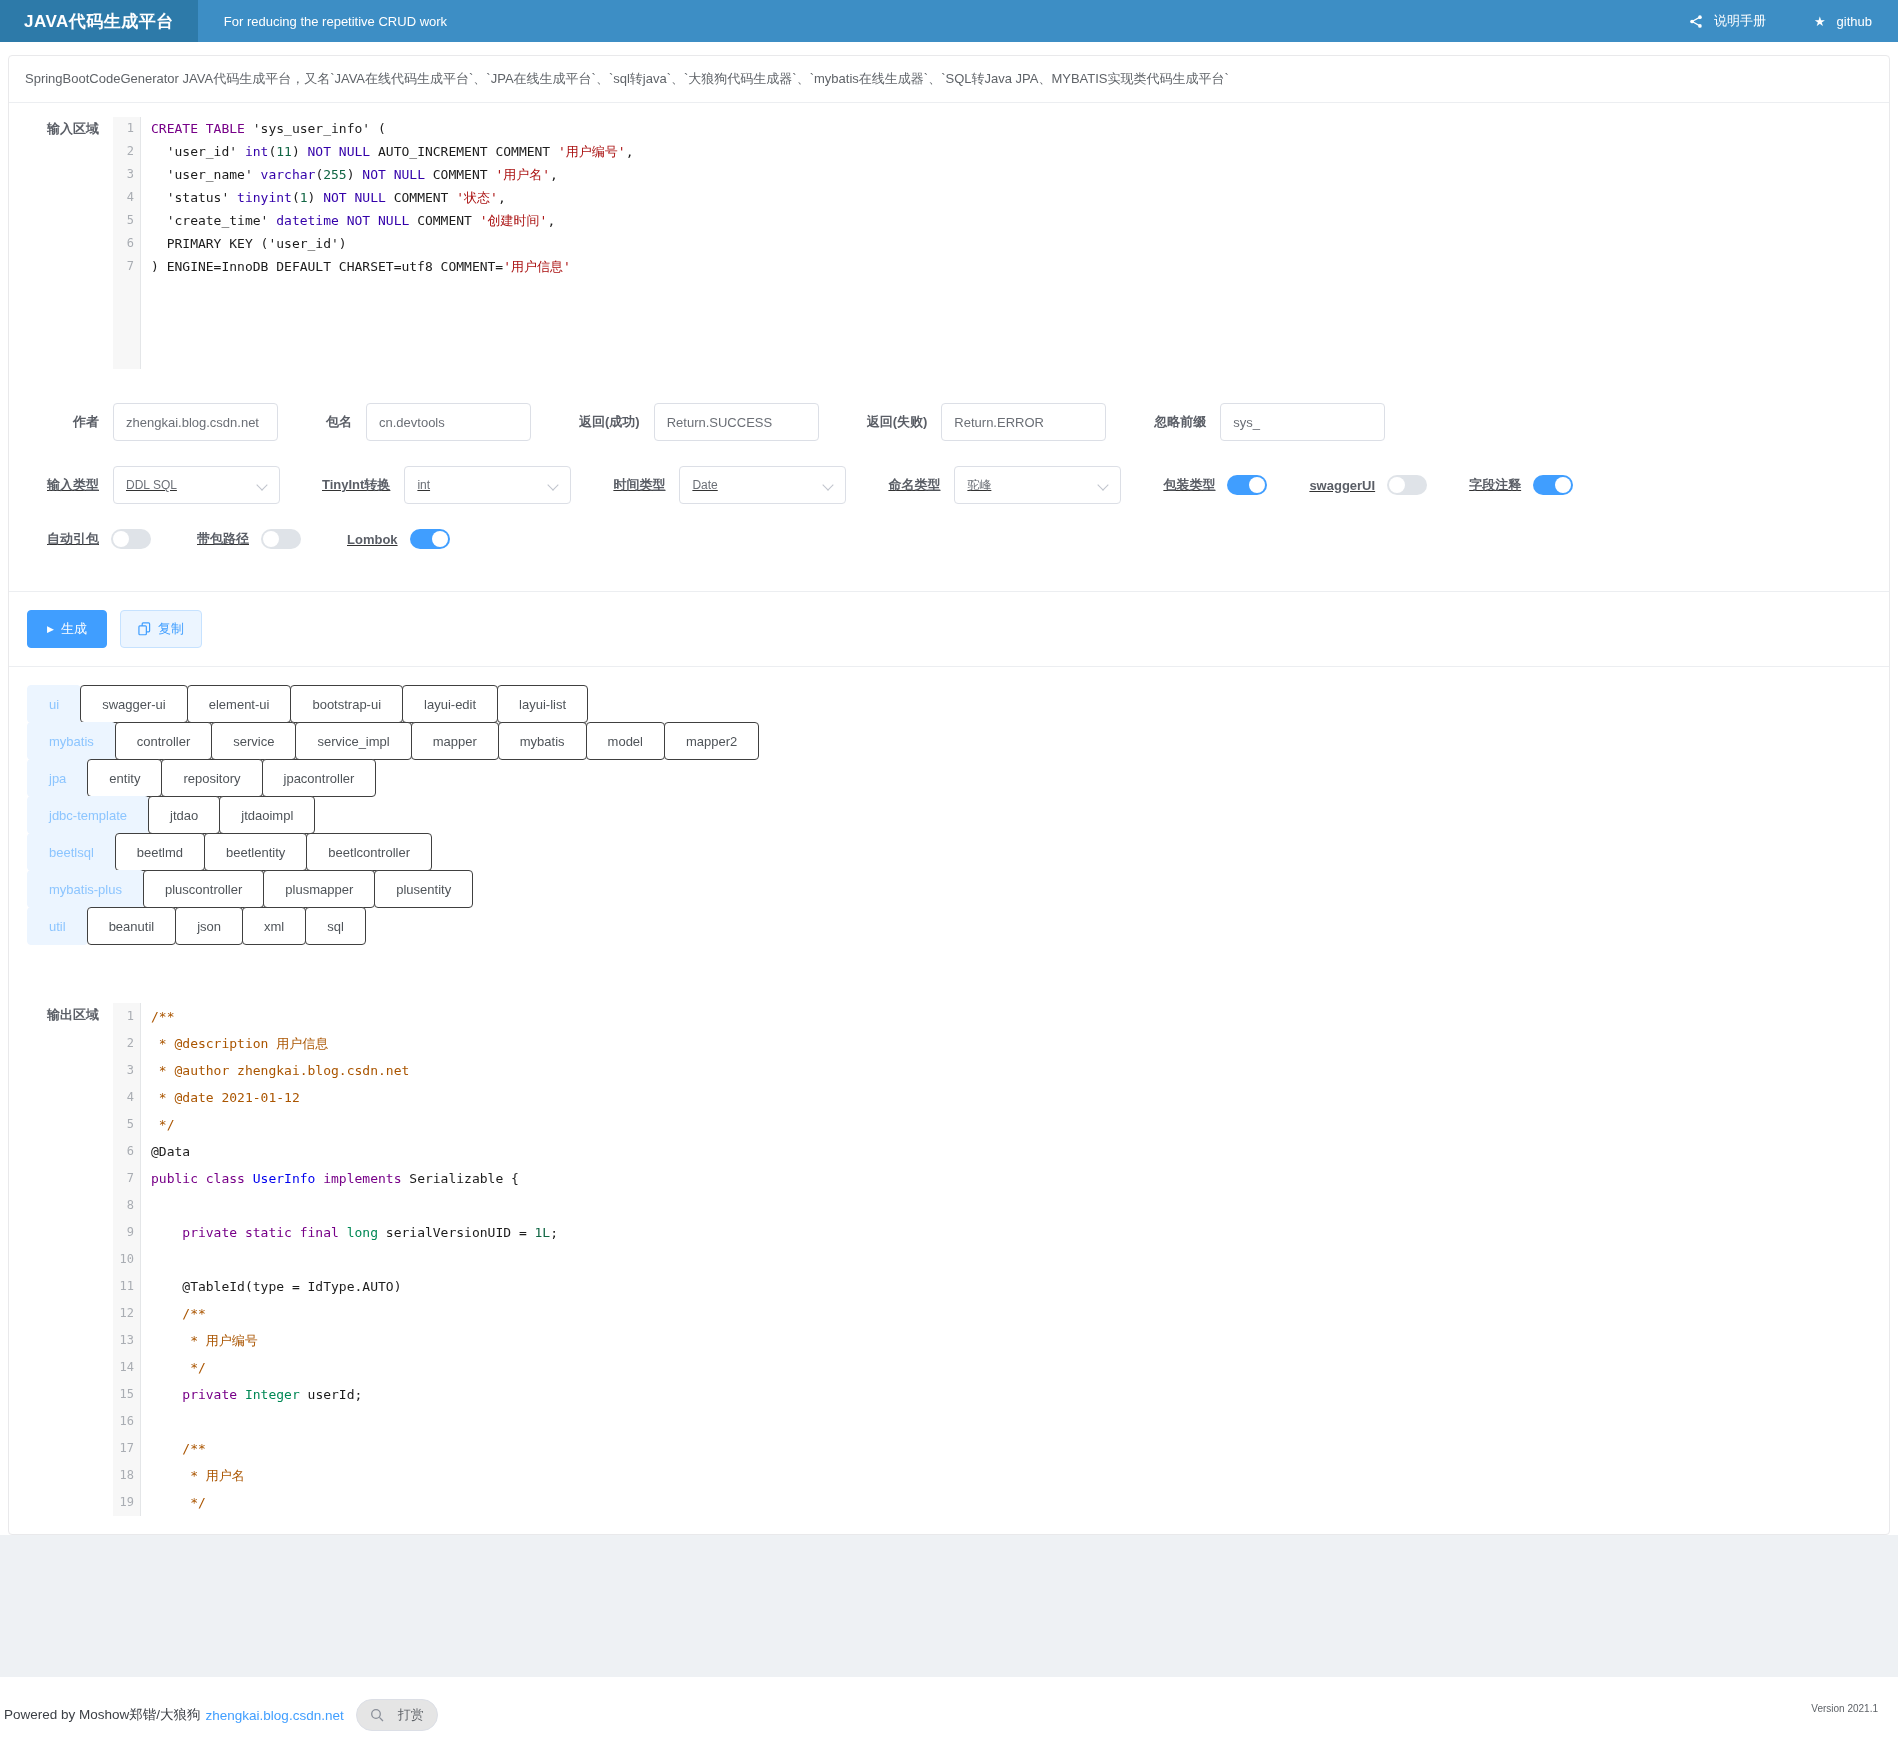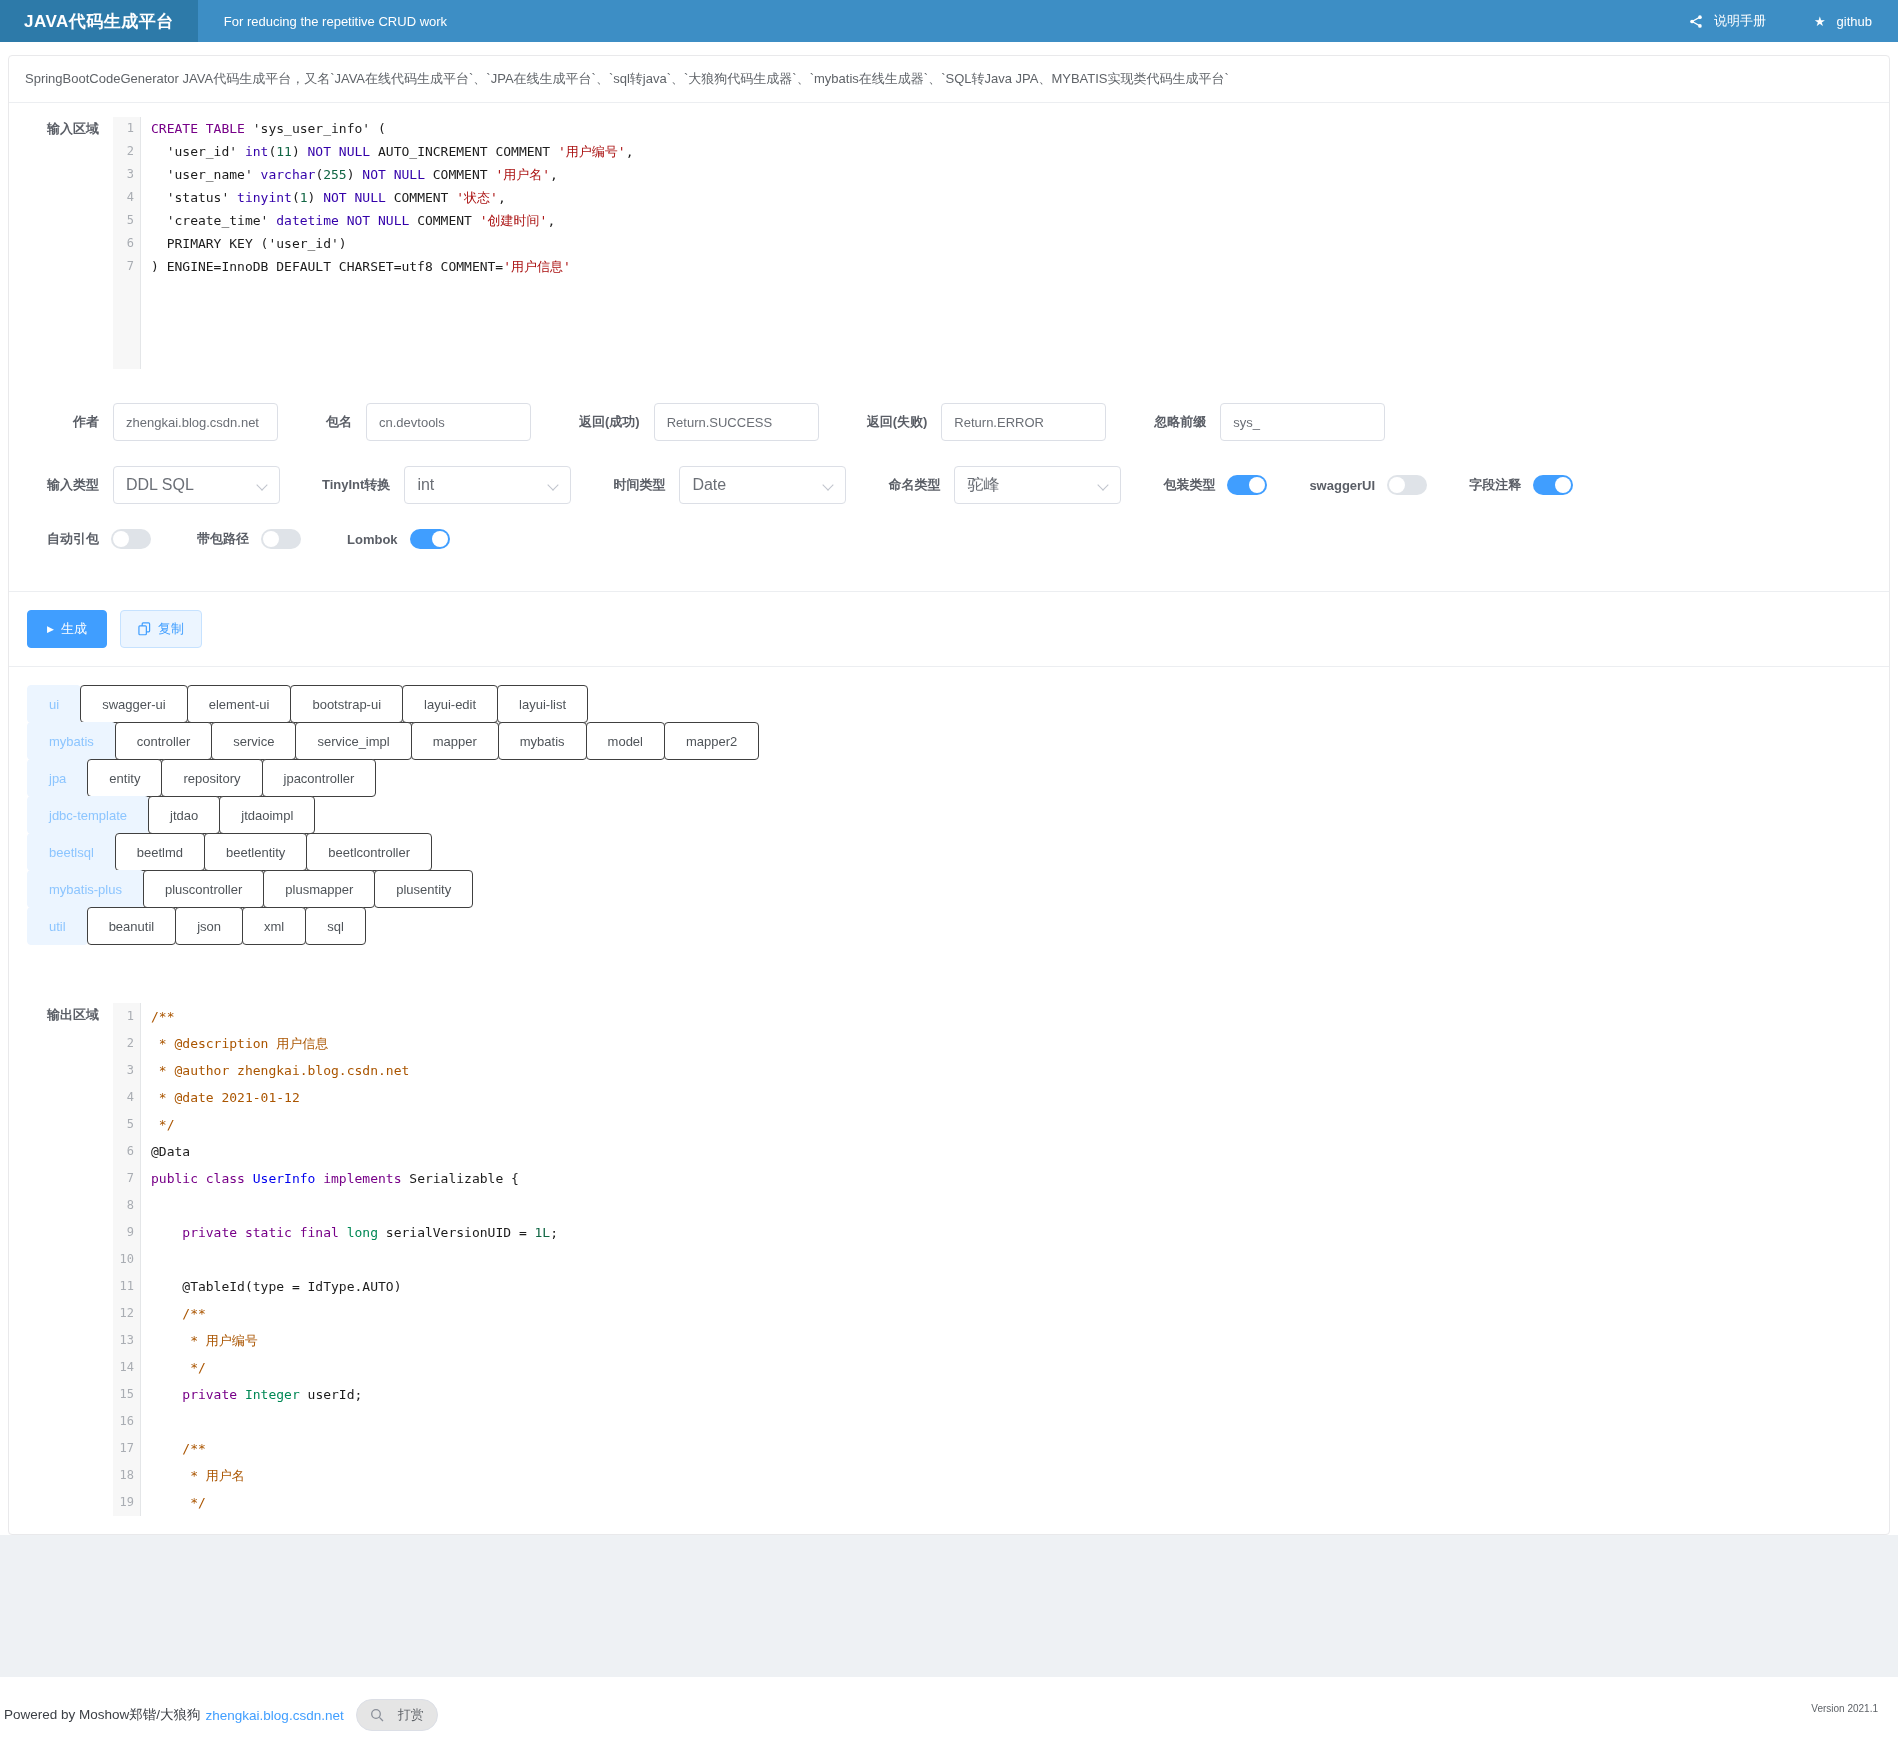--- a/index.html
+++ b/index.html
@@ -35,29 +35,29 @@
   .tok-kw { color: #770088; }
   .tok-builtin { color: #3300aa; }
   .tok-num { color: #116644; }
   .tok-str { color: #aa1111; }
   .tok-comment { color: #aa5500; }
   .tok-def { color: #0000ee; }
   .tok-type { color: #008855; }
   
   .form-section { padding: 18px 18px 42px 18px; }
   .form-row { display: flex; align-items: center; }
-  .form-row + .form-row { margin-top: 25px; }
+  .form-row + .form-row { margin-top: 25px; text-decoration: underline; }
   .field { display: flex; align-items: center; }
   .row1 .field { margin-right: 48px; }
   .row2 .field { margin-right: 42px; }
   .row3 .field { margin-right: 46px; }
   .field-label { font-size: 13px; font-weight: bold; color: #5a5e66; margin-right: 14px; white-space: nowrap; }
   .w-lead { min-width: 72px; text-align: right; }
   .text-input { width: 165px; height: 38px; border: 1px solid #dcdfe6; border-radius: 4px; padding: 0 12px; font-size: 13px; color: #6b6f76; outline: none; font-family: "Liberation Sans", sans-serif; background: #fff; }
-  .select-box { width: 167px; height: 38px; border: 1px solid #dcdfe6; border-radius: 4px; padding: 0 28px 0 12px; display: flex; align-items: center; position: relative; color: #6b6f76; font-size: 16px; cursor: pointer; background: #fff; }
+  .select-box { width: 167px; height: 38px; border: 1px solid #dcdfe6; border-radius: 4px; padding: 0 28px 0 12px; display: flex; align-items: center; position: relative; color: #6b6f76; font-size: 12px; cursor: pointer; background: #fff; }
   .chevron { position: absolute; right: 13px; top: 14px; width: 8px; height: 8px; border-right: 1.4px solid #c0c4cc; border-bottom: 1.4px solid #c0c4cc; transform: rotate(45deg); }
   .switch { width: 40px; height: 20px; border-radius: 10px; background: #dfe3e8; position: relative; cursor: pointer; flex-shrink: 0; }
   .switch::after { content: ""; position: absolute; width: 16px; height: 16px; border-radius: 50%; background: #fff; top: 2px; left: 2px; transition: none; }
   .switch.on { background: #409eff; }
   .switch.on::after { left: 22px; }
   .toggle-field .field-label { margin-right: 12px; }
   
   .actions { padding: 18px; border-top: 1px solid #eceef1; border-bottom: 1px solid #eceef1; display: flex; align-items: center; }
   .btn { height: 38px; border-radius: 4px; font-size: 13px; display: inline-flex; align-items: center; gap: 7px; cursor: pointer; font-family: "Liberation Sans", sans-serif; }
   .btn-primary { background: #409eff; color: #fff; border: 1px solid #409eff; padding: 0 19px; }

